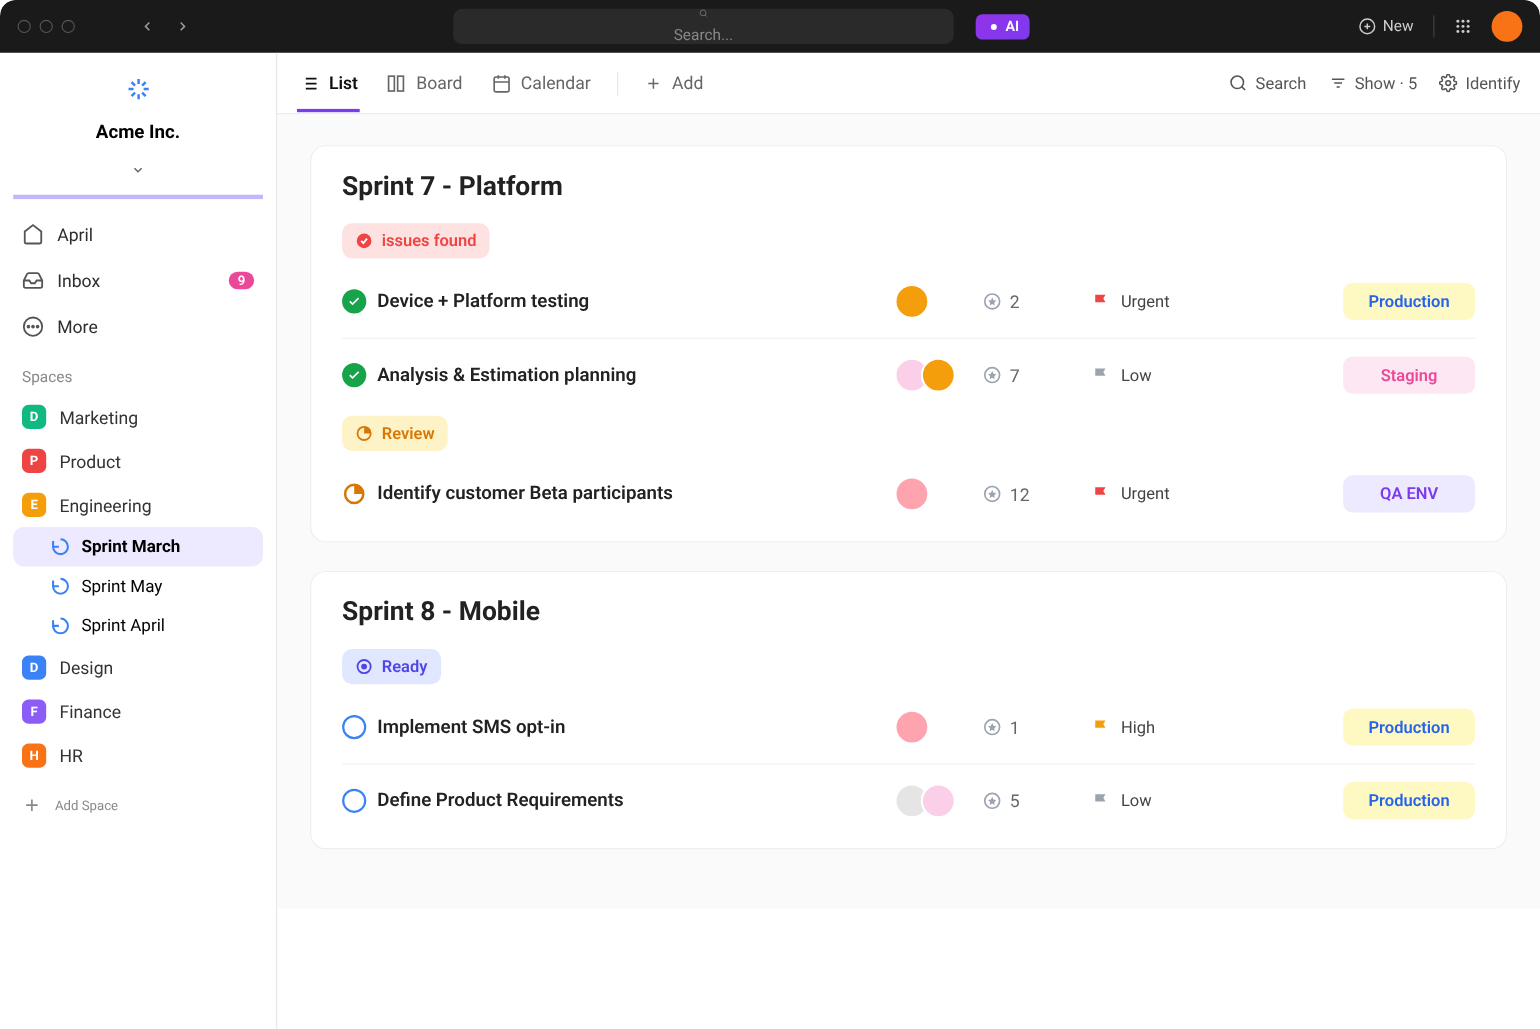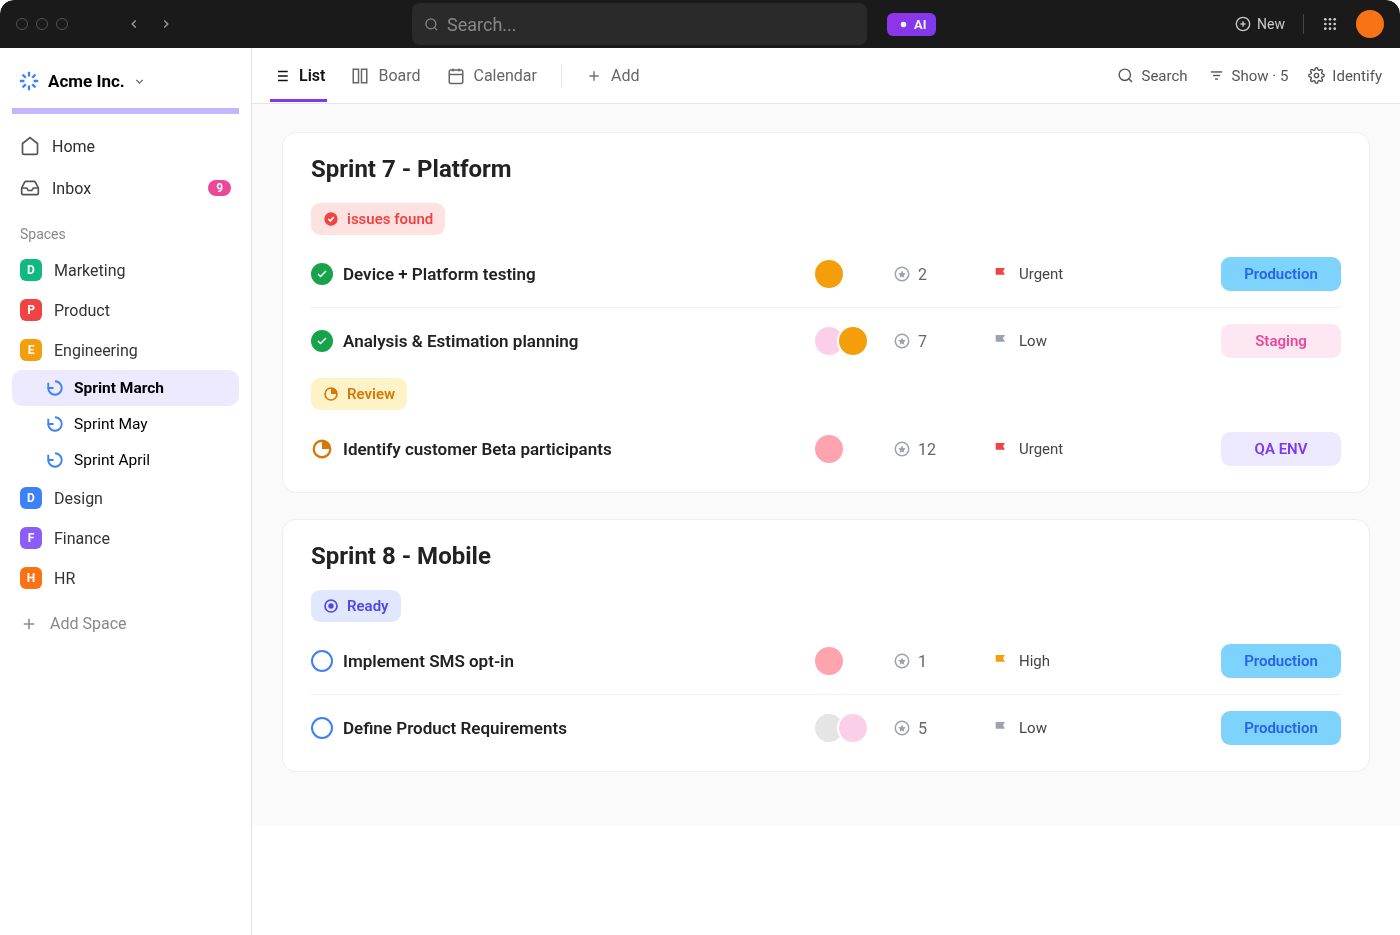--- a/index.html
+++ b/index.html
@@ -3,42 +3,42 @@
 <meta charset="utf-8">
 <style>
 * { box-sizing: border-box; margin: 0; padding: 0; }
 body { font-family: -apple-system, BlinkMacSystemFont, "Segoe UI", Roboto, sans-serif; width: 1400px; height: 935px; background: #fff; overflow: hidden; border-radius: 14px; }
 .topbar { height: 48px; background: #1a1a1a; display: flex; align-items: center; padding: 0 16px; gap: 12px; border-radius: 14px 14px 0 0;}
 .traffic { display: flex; gap: 8px; }
 .traffic-dot { width: 12px; height: 12px; border-radius: 50%; border: 1px solid #555; }
 .nav-arrows { display: flex; gap: 4px; margin-left: 40px;}
 .nav-arrow { width: 28px; height: 28px; display: flex; align-items: center; justify-content: center; color: #999; cursor: pointer; border-radius: 6px;}
 .search-container { flex: 0 0 455px; margin-left: 220px; }
-.search-box { background: #2a2a2a; border-radius: 8px; height: 42px; display: flex; align-items: center; padding: 0 12px; color: #888; gap: 8px; font-size: 18px;}
+.search-box { background: #2a2a2a; border-radius: 8px; height: 32px; display: flex; align-items: center; padding: 0 12px; color: #888; gap: 8px; font-size: 14px; flex-direction: column;}
 .ai-badge { background: linear-gradient(135deg, #9333ea, #7c3aed); color: #fff; padding: 4px 10px; border-radius: 6px; font-size: 13px; font-weight: 600; margin-left:8px; display:flex; align-items:center; gap:4px;}
 .topbar-right { margin-left: auto; display: flex; align-items: center; gap: 18px; color: #ccc; font-size: 14px;}
 .new-btn { display: flex; align-items: center; gap: 6px; cursor: pointer;}
 .avatar-top { width: 28px; height: 28px; border-radius: 50%; background: #f97316; }
 .divider-v { width: 1px; height: 20px; background: #444;}
 .grid-icon { width:16px; height:16px; }
 
 .app-body { display: flex; height: 887px; }
 .sidebar { width: 252px; border-right: 1px solid #e5e5e5; padding: 14px 12px; display: flex; flex-direction: column; gap: 2px;}
-.org-row { display: flex; align-items: center; gap: 8px; padding: 8px 6px 16px 6px; font-weight: 700; font-size: 17px; border-bottom: 6px solid #c4b5fd; margin-bottom: 10px;}
+.org-row { display: flex; align-items: center; gap: 18px; padding: 8px 6px 16px 6px; font-weight: 700; font-size: 17px; border-bottom: 4px solid #c4b5fd; margin-bottom: 10px; flex-direction: column;}
 .org-logo { width: 22px; height: 22px; }
 .side-item { display: flex; align-items: center; gap: 12px; padding: 10px 8px; border-radius: 8px; color: #2d2d2d; font-size: 16px; cursor: pointer;}
 .side-icon { width: 20px; height: 20px; color: #555; flex-shrink: 0;}
 .inbox-badge { margin-left: auto; background: #ec4899; color: #fff; border-radius: 10px; padding: 1px 8px; font-size: 12px; font-weight: 600;}
 .spaces-label { color: #888; font-size: 14px; padding: 16px 8px 6px 8px; }
 .space-item { display: flex; align-items: center; gap: 12px; padding: 9px 8px; font-size: 16px; color: #333; cursor: pointer; border-radius: 8px;}
 .space-sq { width: 22px; height: 22px; border-radius: 6px; color: #fff; font-size: 12px; font-weight: 700; display: flex; align-items: center; justify-content: center;}
 .subspace { padding-left: 34px; display: flex; align-items: center; gap: 10px; padding-top: 9px; padding-bottom: 9px; padding-right:8px; border-radius: 10px; font-size: 15.5px; cursor: pointer; text-align: center;}
 .subspace.active { background: #ede9fe; font-weight: 700; }
 .sprint-icon { width: 18px; height: 18px;}
-.add-space { color: #888; display: flex; align-items: center; gap: 12px; padding: 14px 8px; font-size: 16px; cursor: pointer;}
+.add-space { color: #888; display: flex; align-items: center; gap: 12px; padding: 14px 8px; font-size: 12px; cursor: pointer;}
 
 .main { flex: 1; display: flex; flex-direction: column; }
 .tabs-row { height: 56px; border-bottom: 1px solid #e5e5e5; display: flex; align-items: center; padding: 0 18px; gap: 22px;}
 .tab { display: flex; align-items: center; gap: 9px; color: #666; font-size: 16px; padding: 16px 2px; cursor: pointer; position: relative;}
 .tab.active { color: #111; font-weight: 600;}
 .tab.active::after { content: ""; position: absolute; bottom: -1px; left: 0; right: 0; height: 3px; background: #7c3aed; }
 .tab-divider { width: 1px; height: 22px; background: #e5e5e5;}
 .tabs-right { margin-left: auto; display: flex; align-items: center; gap: 20px; color: #555; font-size: 15px;}
 .tabs-right > div { display: flex; align-items: center; gap: 7px; cursor: pointer;}
 
@@ -57,21 +57,21 @@
 .ts-ready { border: 2.5px solid #3b82f6; background: #fff;}
 .task-name { font-size: 17px; font-weight: 600; color: #222; flex: 0 0 460px;}
 .assignees { display: flex; }
 .av { width: 32px; height: 32px; border-radius: 50%; border: 2px solid #fff; margin-left: -8px; background: #ddd;}
 .av:first-child { margin-left: 0;}
 .priority-col { width: 110px; display: flex; align-items: center; gap: 10px;}
 .flag { width: 16px; height: 16px;}
 .priority-text { font-size: 15px; color: #444;}
 .subtask-col { width: 90px; display: flex; align-items: center; gap: 7px; color: #666; font-size: 16px;}
 .tag { padding: 8px 18px; border-radius: 9px; font-size: 15px; font-weight: 600; margin-left: auto; min-width: 120px; text-align: center;}
-.tag-prod { background: #7dd3fc; color: #2563eb;}
+.tag-prod { background: #fef9c3; color: #2563eb;}
 .tag-stage { background: #fce7f3; color: #ec4899;}
 .tag-qa { background: #ede9fe; color: #7c3aed;}
 .spacer-assignee { flex: 0 0 70px; display:flex;}
 svg { display: block;}
 </style>
 </head>
 <body>
 
 <div class="topbar">
   <div class="traffic">
@@ -148,29 +148,38 @@
       <span>Acme Inc.</span>
       <svg width="13" height="13" viewBox="0 0 24 24" fill="none" stroke="#666" stroke-width="2.5">
           <polyline points="6 9 12 15 18 9"></polyline>
         </svg>
     </div>
 
     <div class="side-item">
       <svg class="side-icon" viewBox="0 0 24 24" fill="none" stroke="currentColor" stroke-width="2">
           <path d="M3 9l9-7 9 7v11a2 2 0 0 1-2 2H5a2 2 0 0 1-2-2z"></path>
         </svg>
-      <span>Home</span>
+      <span>April</span>
     </div>
     <div class="side-item">
       <svg class="side-icon" viewBox="0 0 24 24" fill="none" stroke="currentColor" stroke-width="2">
           <path d="M22 12h-6l-2 3h-4l-2-3H2"></path>
           <path d="M5.45 5.11L2 12v6a2 2 0 0 0 2 2h16a2 2 0 0 0 2-2v-6l-3.45-6.89A2 2 0 0 0 16.76 4H7.24a2 2 0 0 0-1.79 1.11z"></path>
         </svg>
       <span>Inbox</span>
       <span class="inbox-badge">9</span>
+    </div>
+    <div class="side-item">
+      <svg class="side-icon" viewBox="0 0 24 24" fill="none" stroke="currentColor" stroke-width="2">
+          <circle cx="12" cy="12" r="10"></circle>
+          <circle cx="7" cy="12" r="1" fill="currentColor"></circle>
+          <circle cx="12" cy="12" r="1" fill="currentColor"></circle>
+          <circle cx="17" cy="12" r="1" fill="currentColor"></circle>
+        </svg>
+      <span>More</span>
     </div>
 
     <div class="spaces-label">Spaces</div>
     <div id="spaces-container">
         <div class="space-item">
           <div class="space-sq" style="background:#10b981">D</div>
           <span>Marketing</span>
         </div>
         <div class="space-item">
           <div class="space-sq" style="background:#ef4444">P</div>

